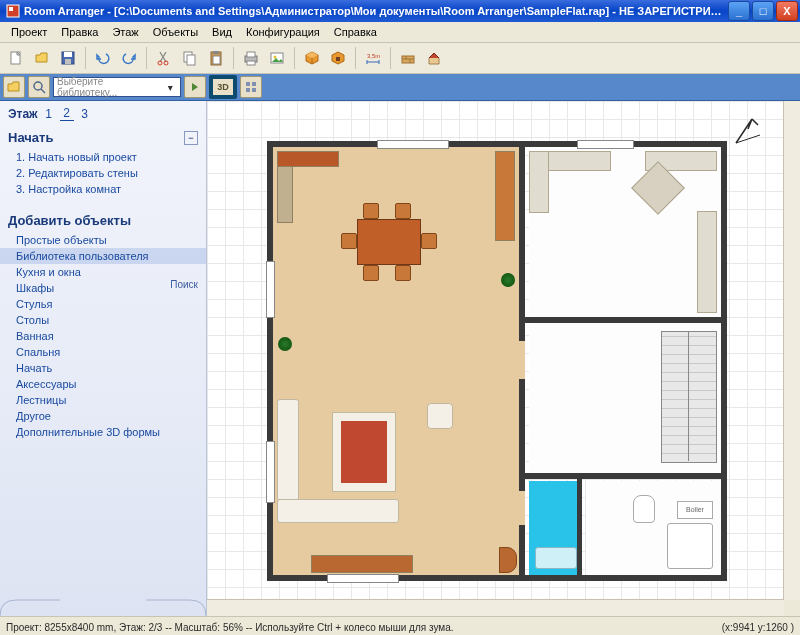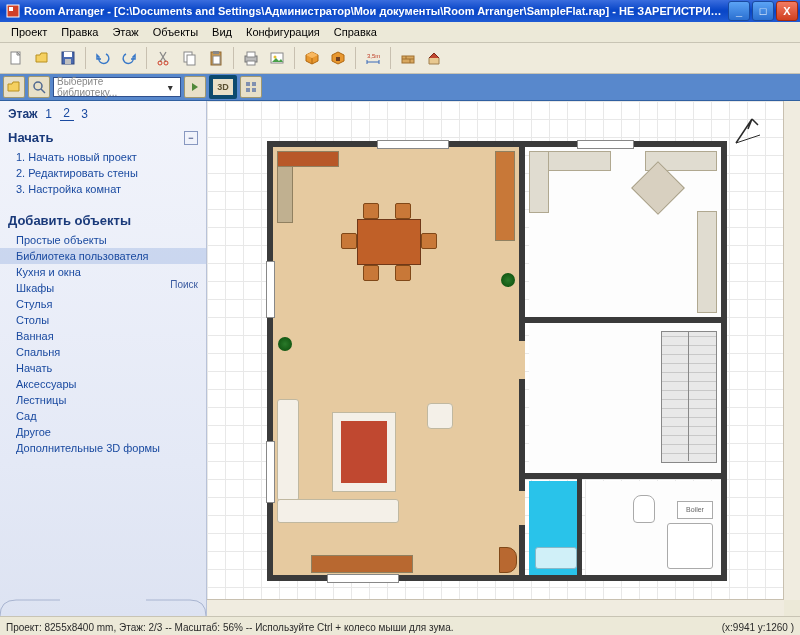--- a/index.html
+++ b/index.html
@@ -243,21 +243,20 @@
     <div class="link sel">Библиотека пользователя</div>
     <div class="link">Кухня и окна</div>
     <div class="link">Шкафы</div>
     <div class="link">Стулья</div>
     <div class="link">Столы</div>
     <div class="link">Ванная</div>
     <div class="link">Спальня</div>
     <div class="link">Начать</div>
     <div class="link">Аксессуары</div>
     <div class="link">Лестницы</div>
-    <div class="link">Сад</div>
     <div class="link">Другое</div>
     <div class="link">Дополнительные 3D формы</div>
 
     <div class="corners">
       <svg width="206" height="20">
           <path d="M0 20 Q0 4 16 4 L60 4" fill="none" stroke="#a8b4d0"></path>
           <path d="M206 20 Q206 4 190 4 L146 4" fill="none" stroke="#a8b4d0"></path>
         </svg>
     </div>
   </div>

